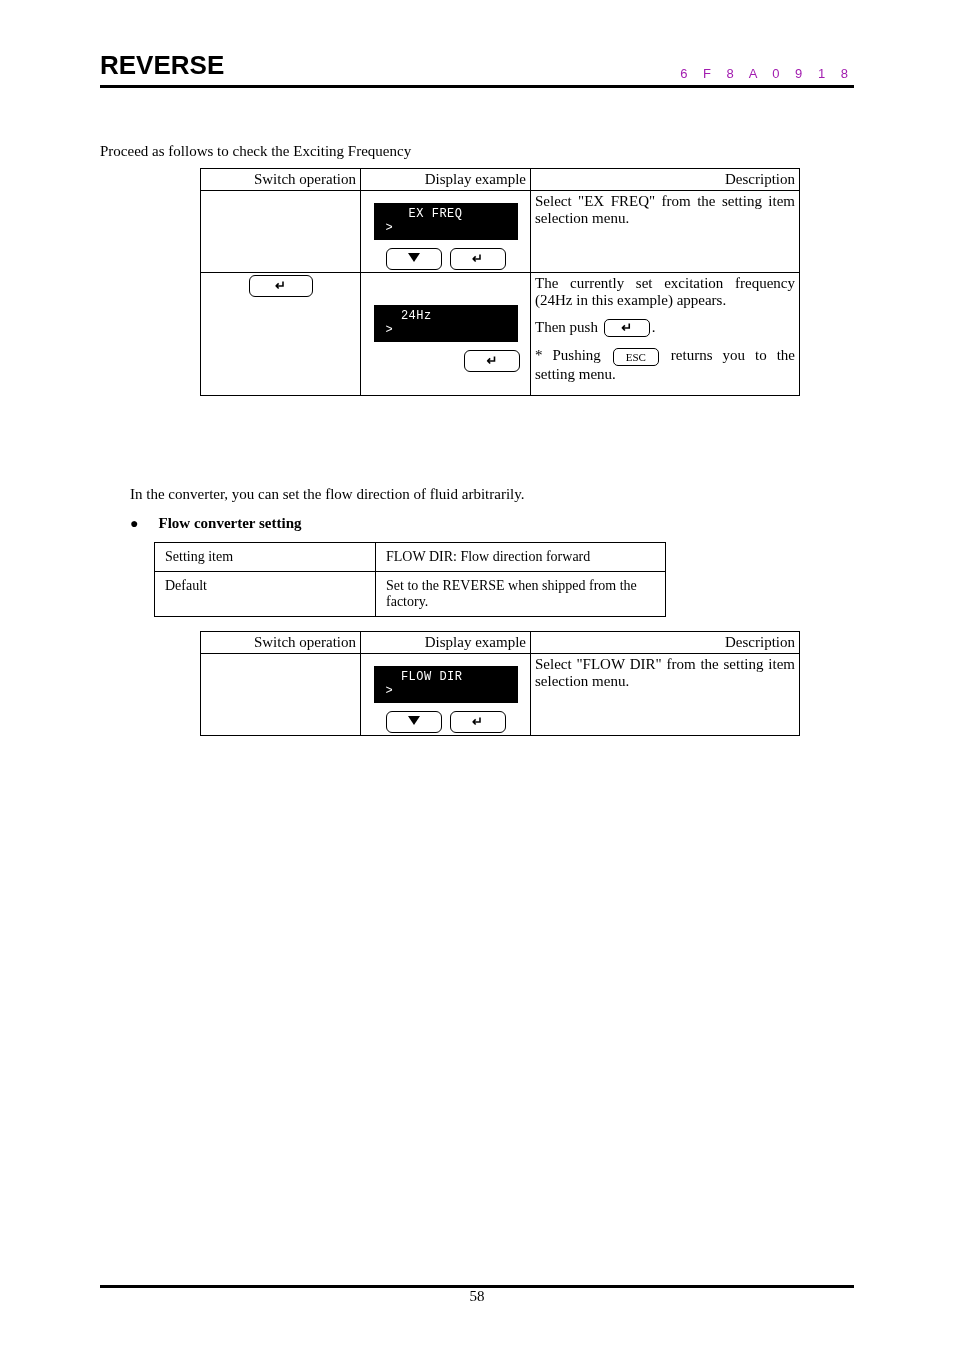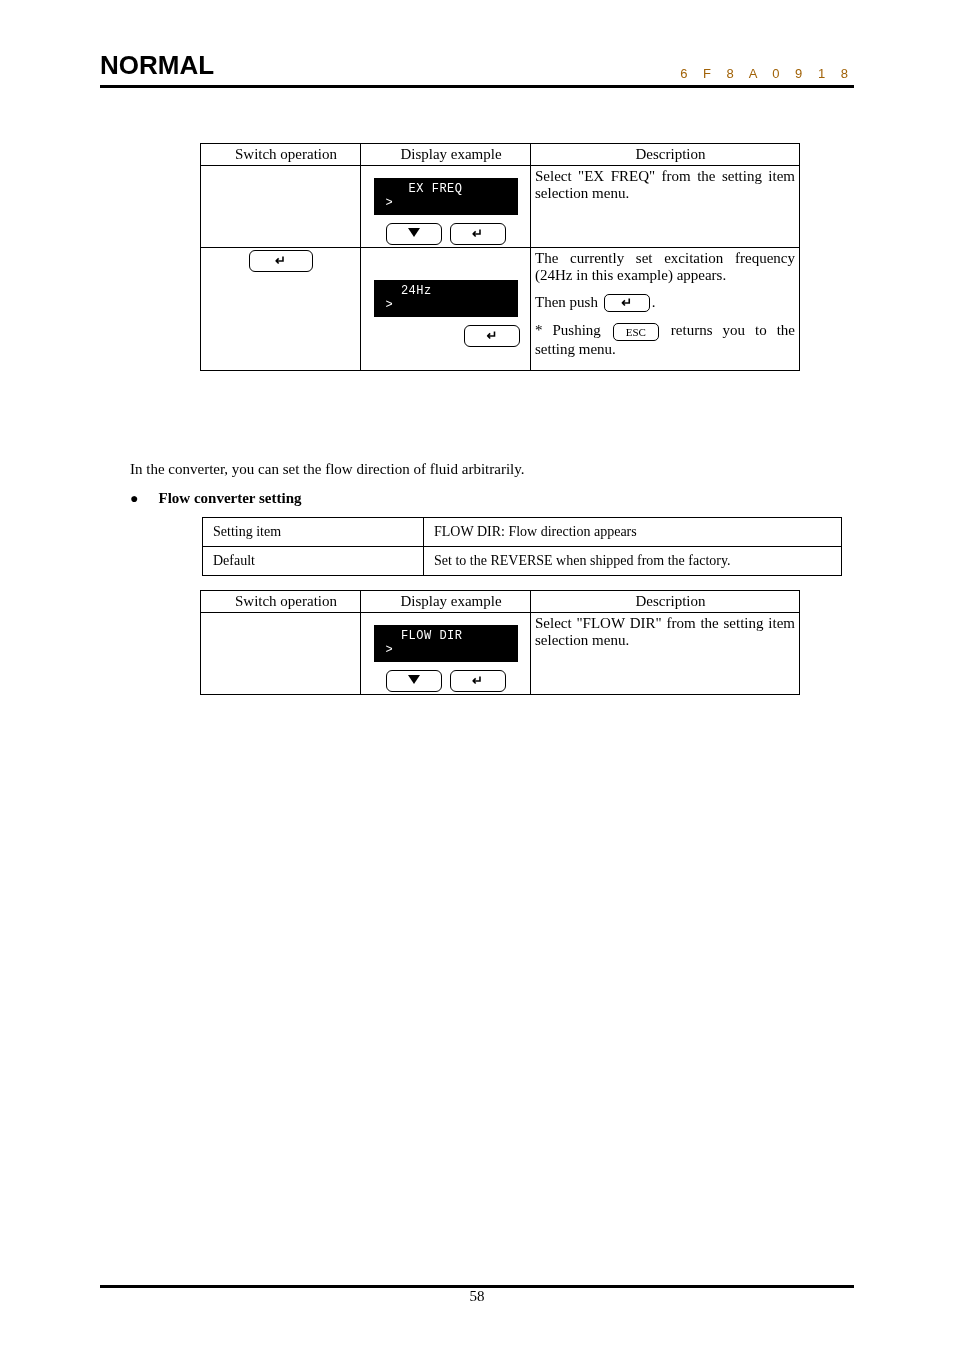--- a/index.html
+++ b/index.html
@@ -24,38 +24,38 @@
     padding-bottom: 4px;
   }
   .logo {
     font-family: Arial, Helvetica, sans-serif;
     font-weight: 900;
     font-size: 26px;
     letter-spacing: 0px;
   }
   .header-code {
     font-size: 13px;
-    color: #a16207;
+    color: #a21caf;
     letter-spacing: 6px;
     font-family: Arial, sans-serif;
   }
   .content { margin-top: 55px; }
   .para { margin: 0 0 8px 0; }
   table.grid {
     border-collapse: collapse;
     margin-left: 100px;
     width: 600px;
   }
   table.grid th, table.grid td {
     border: 1px solid #000;
     vertical-align: top;
     padding: 2px 4px;
     font-weight: normal;
   }
-  table.grid th { text-align: center; padding-left: 15px; }
+  table.grid th { text-align: right; padding-left: 15px; }
   .col-switch { width: 140px; }
   .col-display { width: 150px; }
   .col-desc { }
   .display-cell { padding: 10px 6px; }
   .lcd {
     background: #000;
     color: #fff;
     font-family: "Courier New", monospace;
     font-size: 12px;
     line-height: 1.2;
@@ -95,22 +95,22 @@
     font-size: 11px;
     margin: 0 2px;
     vertical-align: middle;
   }
   .section-gap { height: 90px; }
   .bullet-row { display: flex; align-items: baseline; margin: 12px 0 10px 30px; }
   .bullet-dot { font-size: 14px; margin-right: 20px; }
   .bullet-text { font-weight: bold; }
   table.settings {
     border-collapse: collapse;
-    margin-left: 102px;
-    width: 640px;
+    margin-left: 54px;
+    width: 512px;
   }
   table.settings td {
     border: 1px solid #000;
     padding: 6px 10px;
     vertical-align: top;
     font-size: 14px;
   }
   .settings-left { width: 200px; }
   .footer {
     position: absolute;
@@ -119,25 +119,26 @@
     right: 100px;
   }
   .footer-line { border-top: 3px solid #000; }
   .pagenum { text-align: center; margin-top: 0; font-size: 15px; }
 </style>
 </head>
 <body>
 
 <div class="page">
   <div class="header">
-    <span class="logo">NORMAL</span>
+    <span class="logo">REVERSE</span>
     <span class="header-code">6 F 8 A 0 9 1 8</span>
   </div>
 
   <div class="content">
+    <p class="para">Proceed as follows to check the Exciting Frequency</p>
 
     <table class="grid">
       <tbody>
           <tr>
         <th class="col-switch">Switch operation</th>
         <th class="col-display">Display example</th>
         <th class="col-desc">Description</th>
       </tr>
       <tr>
         <td class="col-switch"></td>
@@ -203,21 +204,21 @@
 
     <div class="bullet-row">
       <span class="bullet-dot">●</span>
       <span class="bullet-text">Flow converter setting</span>
     </div>
 
     <table class="settings">
       <tbody>
           <tr>
         <td class="settings-left">Setting item</td>
-        <td>FLOW DIR: Flow direction appears</td>
+        <td>FLOW DIR: Flow direction forward</td>
       </tr>
       <tr>
         <td class="settings-left">Default</td>
         <td>Set to the REVERSE when shipped from the factory.</td>
       </tr>
     </tbody>
       </table>
 
     <div style="height:14px"></div>
 

